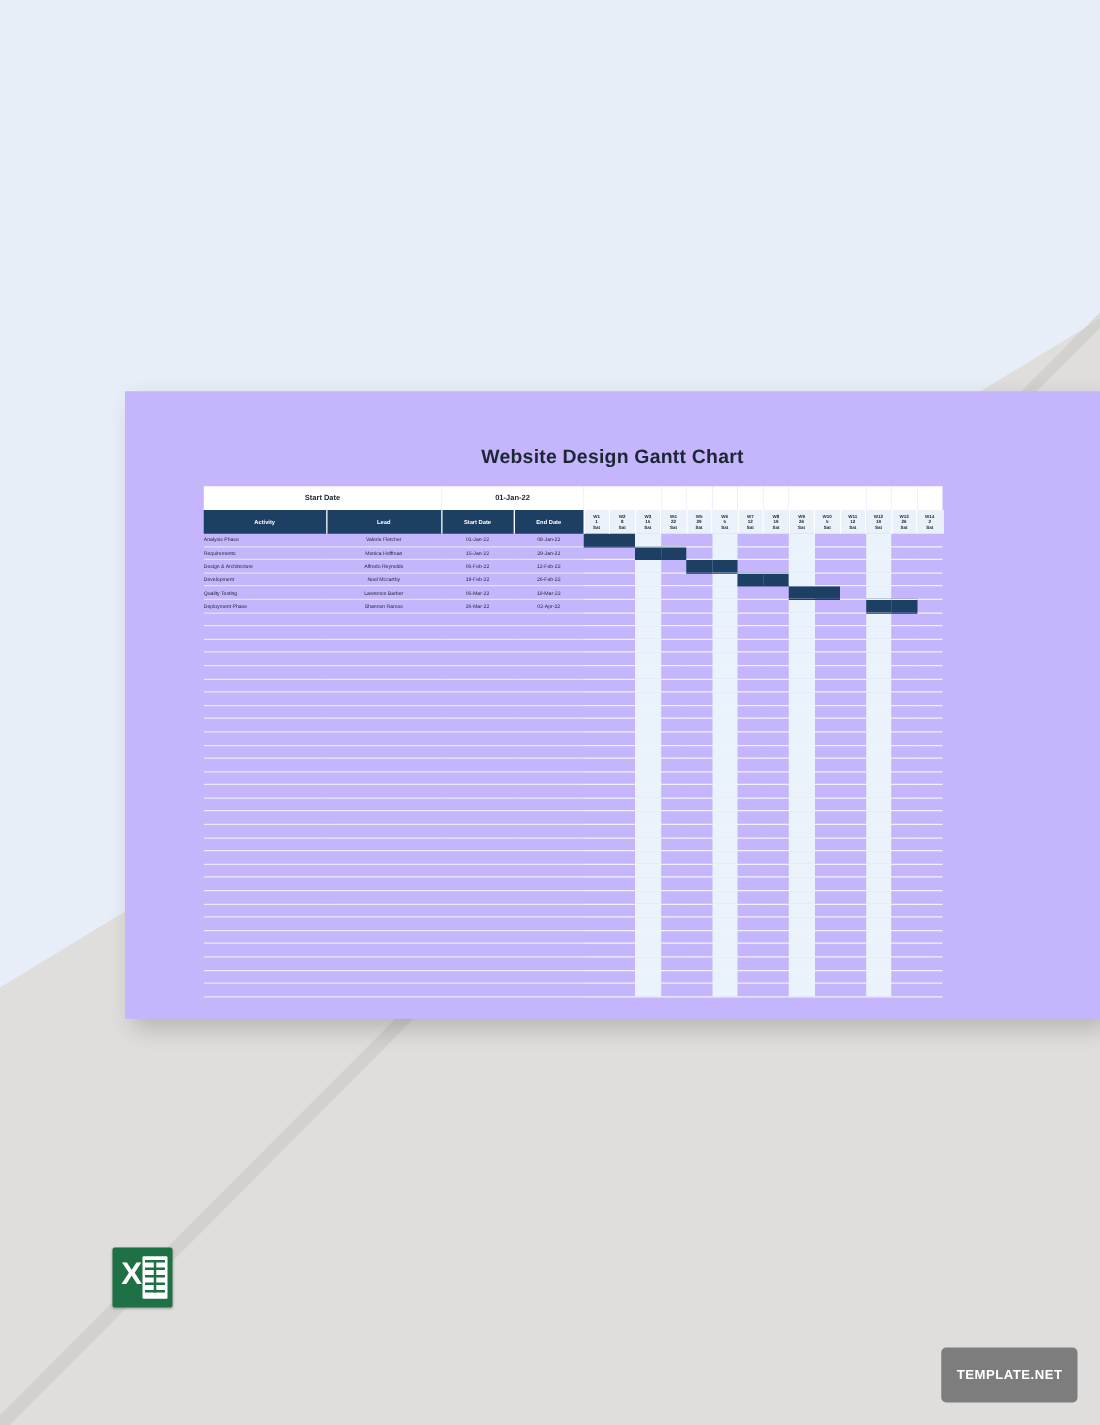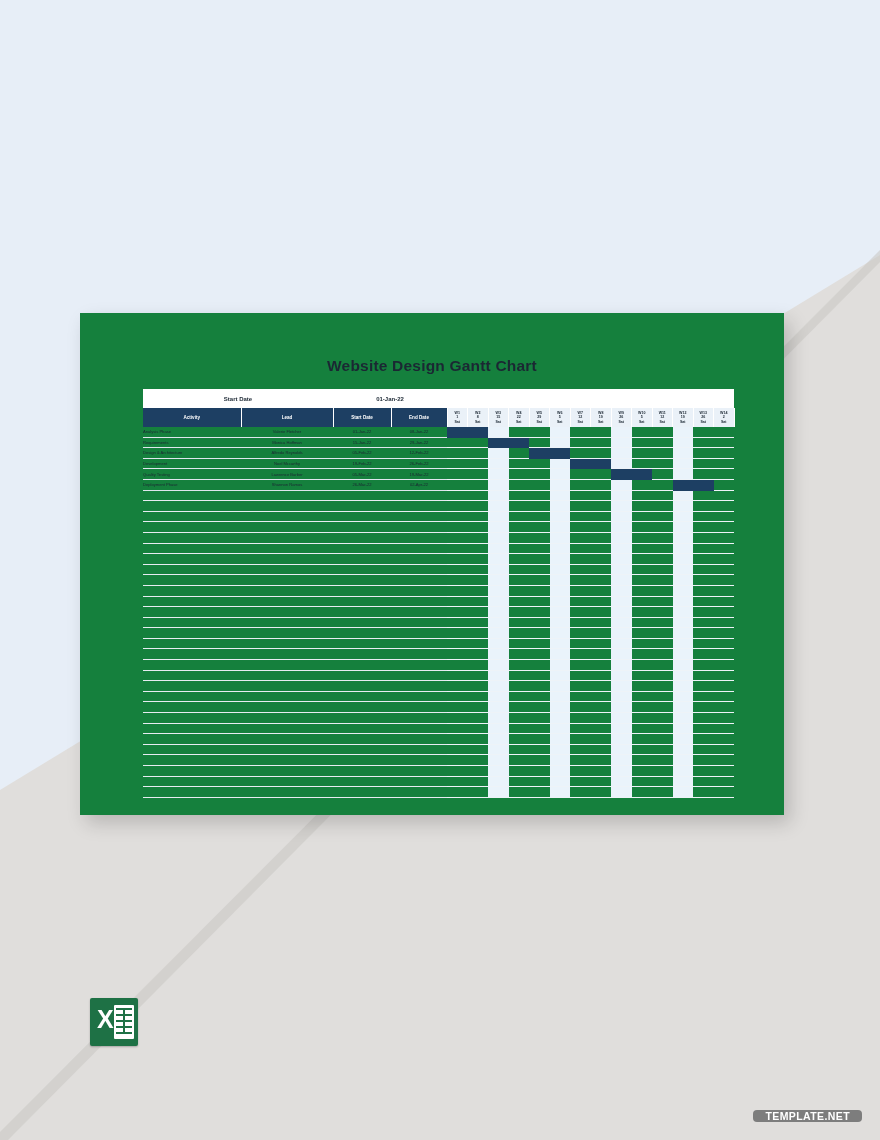--- a/index.html
+++ b/index.html
@@ -33,25 +33,25 @@
     left: 0; top: 0;
     width: 880px; height: 1140px;
     background: #c9c6c3;
     clip-path: polygon(880px 250px, 880px 262px, 8px 1140px, 0px 1140px, 0px 1132px);
     opacity: .55;
   }
 
   
   .sheet {
     position: absolute;
-    left: 80px;
+    left: 100px;
     top: 313px;
-    width: 704px;
+    width: 780px;
     height: 502px;
-    background: #15803d;
+    background: #c4b5fd;
     box-shadow: 6px 8px 18px rgba(0,0,0,0.18);
   }
 
   .doc-title {
     text-align: center;
     font-size: 15.5px;
     font-weight: bold;
     color: #1b2733;
     margin-top: 44px;
     letter-spacing: .2px;
@@ -177,21 +177,21 @@
   
   .tnet {
     position: absolute;
     right: 18px;
     bottom: 18px;
     background: #7d7d7d;
     color: #ffffff;
     font-size: 10.5px;
     font-weight: bold;
     letter-spacing: .4px;
-    padding: 0 12px;
+    padding: 16px 12px;
     border-radius: 4px;
   }
 </style>
 </head>
 <body>
 
 <div class="bg-blue"></div>
 <div class="bg-grey"></div>
 <div class="bg-diag"></div>
 

